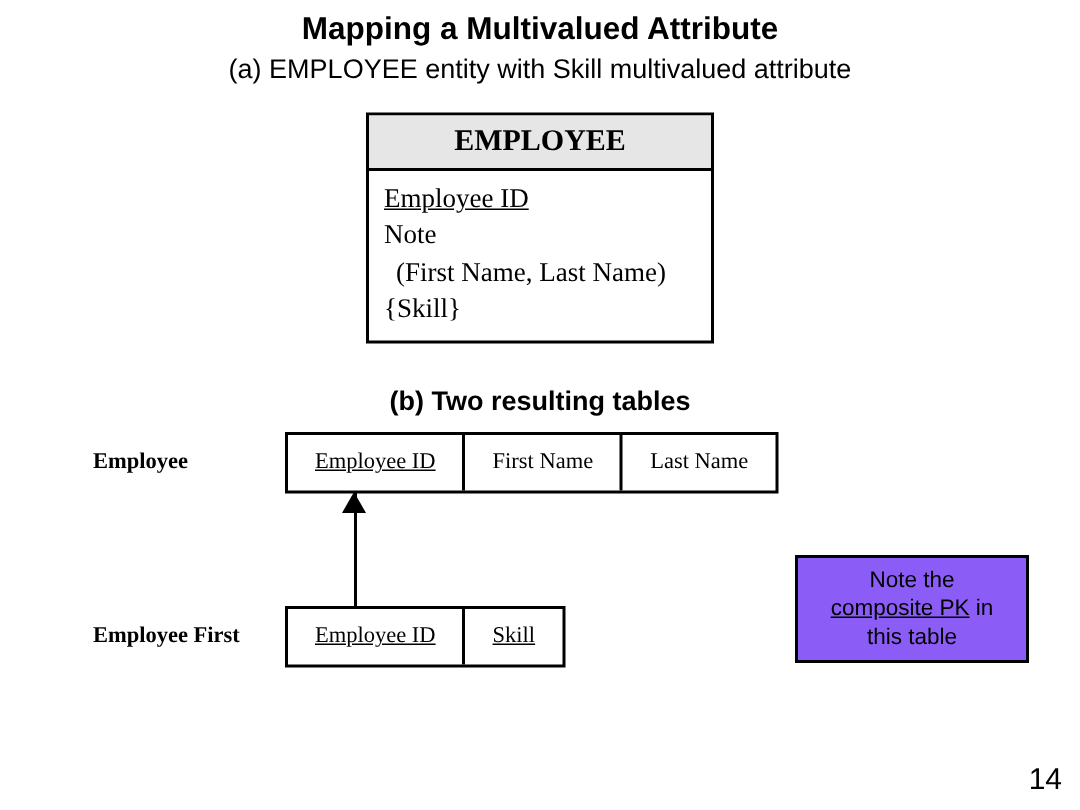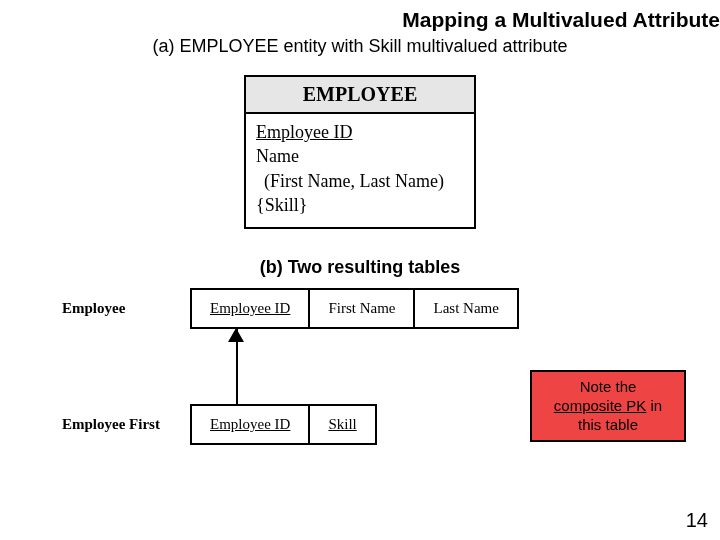--- a/index.html
+++ b/index.html
@@ -5,21 +5,21 @@
   * { box-sizing: border-box; }
   body {
     margin: 0;
     width: 720px;
     height: 540px;
     font-family: Arial, Helvetica, sans-serif;
     background: #fff;
     position: relative;
   }
   .title {
-    text-align: right;
+    text-align: center;
     font-weight: bold;
     font-size: 21px;
     margin-top: 8px;
   }
   .subtitle-a {
     text-align: center;
     font-weight: normal;
     font-size: 18px;
     margin-top: 4px;
   }
@@ -96,21 +96,21 @@
     border-left: 8px solid transparent;
     border-right: 8px solid transparent;
     border-bottom: 14px solid #000;
   }
   .note-box {
     position: absolute;
     left: 530px;
     top: 82px;
     width: 156px;
     border: 2px solid #000;
-    background: #ef4444;
+    background: #8b5cf6;
     font-size: 15px;
     text-align: center;
     padding: 6px 18px;
     line-height: 1.25;
   }
   .note-underline { text-decoration: underline; }
   .page-num {
     position: absolute;
     right: 12px;
     bottom: 8px;
@@ -120,21 +120,21 @@
 </head>
 <body>
 
 <div class="title">Mapping a Multivalued Attribute</div>
 <div class="subtitle-a">(a) EMPLOYEE entity with Skill multivalued attribute</div>
 
 <div class="entity-box">
   <div class="entity-header">EMPLOYEE</div>
   <div class="entity-body">
     <div class="pk">Employee ID</div>
-    <div>Name</div>
+    <div>Note</div>
     <div class="indent"> (First Name, Last Name)</div>
     <div>{Skill}</div>
   </div>
 </div>
 
 <div class="subtitle-b">(b) Two resulting tables</div>
 
 <div class="tables-area">
   <div class="tbl-label lbl1">Employee</div>
   <div class="rel-table tblA">

